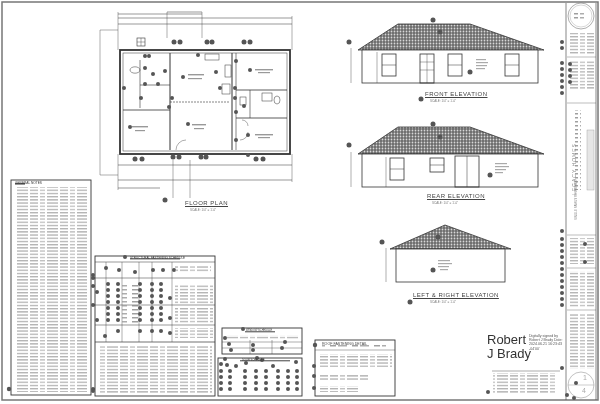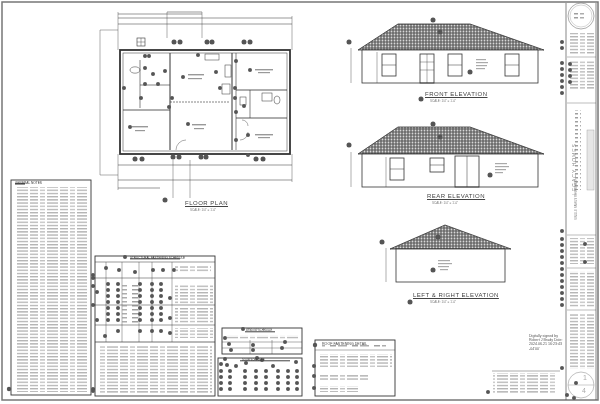--- a/index.html
+++ b/index.html
@@ -478,15 +478,19 @@
 
 <span class="sub" style="left:571px; top:195px; font-size:5px; color:#888; transform:rotate(-90deg); transform-origin:left top; letter-spacing:1px;">LEGACY HOMES</span>
 <span class="sub" style="left:574px; top:220px; font-size:3px; color:#888; transform:rotate(-90deg); transform-origin:left top;">SINGLE FAMILY RESIDENCE</span>
 
 
 <span class="sub" style="left:583px; top:374px; font-size:7px; color:#aaa;">1</span>
 <span class="sub" style="left:582px; top:387px; font-size:7px; color:#aaa;">4</span>
 
 
 <div class="sig">
+  <div class="sig-name">
+    <span>Robert</span>
+    <span class="l2">J Brady</span>
+  </div>
   <div class="sig-meta">Digitally signed by Robert J Brady Date: 2024.06.21 16:23:43 -04'00'</div>
 </div>
 </div>
 
 </body></html>

